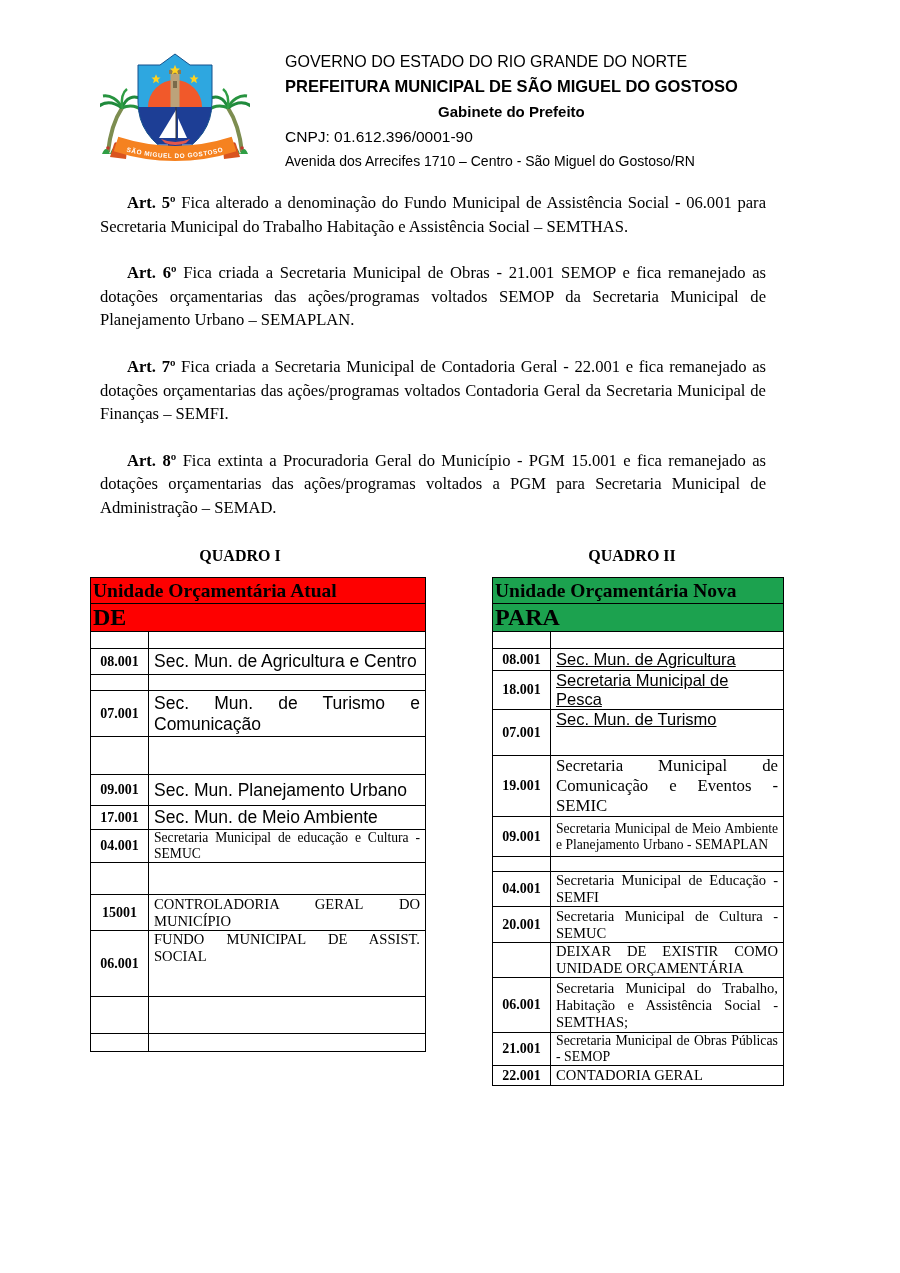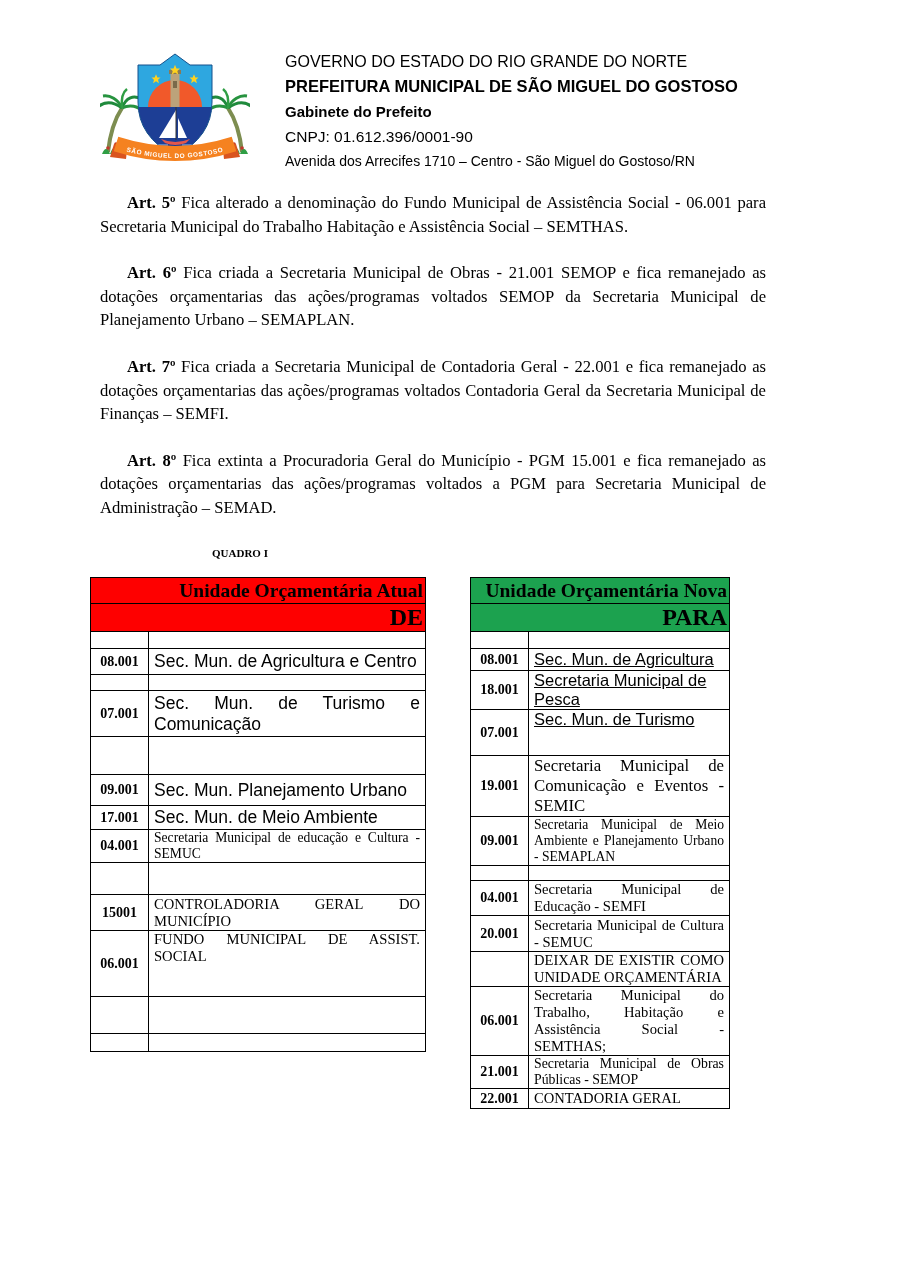--- a/index.html
+++ b/index.html
@@ -5,41 +5,41 @@
   html,body{margin:0;padding:0;background:#e8e8e8;}
   .page{position:relative;width:900px;height:1273px;margin:0 auto;background:#ffffff;
         font-family:"Liberation Serif",serif;color:#000;overflow:hidden;}
 
   
   .crest{position:absolute;left:100px;top:44px;width:150px;height:126px;}
   .lh-text{position:absolute;left:285px;top:49px;}
   .lh-line{font-family:"Liberation Sans",sans-serif;white-space:nowrap;display:block;}
   .lh-gov{font-size:16px;line-height:25px;}
   .lh-muni{font-size:16.5px;font-weight:bold;line-height:25px;}
-  .lh-office{font-size:15px;font-weight:bold;line-height:25px;}
+  .lh-office{font-size:15px;font-weight:bold;line-height:25px;text-align:center;}
   .lh-cnpj{font-size:15.5px;line-height:25px;}
   .lh-addr{font-size:14px;line-height:25px;}
 
   
   .articles{position:absolute;left:100px;top:191px;width:676px;}
   .articles p{margin:0 10px 23px 0;font-size:16.6px;line-height:23.6px;text-align:justify;text-indent:27px;}
   .articles b{font-weight:bold;}
 
   
-  .q-title{position:absolute;top:547px;font-weight:bold;font-size:11px;text-align:center;
+  .q-title{position:absolute;top:547px;font-weight:bold;font-size:16px;text-align:center;
            font-family:"Liberation Serif",serif;}
   #qt1{left:72px;width:336px;}
   #qt2{left:470px;width:324px;}
 
   
   table.quadro{position:absolute;top:577px;border-collapse:collapse;table-layout:fixed;background:#fff;}
   #q1{left:90px;width:336px;}
-  #q2{left:470px;width:260px;}
+  #q2{left:492px;width:292px;}
   .quadro td{border:1px solid #000;padding:0 5px;overflow:hidden;vertical-align:middle;}
-  .quadro td.hdr{text-align:right;font-weight:bold;padding:0 2px;margin-left:16px;}
+  .quadro td.hdr{text-align:left;font-weight:bold;padding:0 2px;margin-left:16px;}
   .hdr1{font-size:19.5px;}
   .hdr2{font-size:24px;}
   .quadro td.code{text-align:center;font-weight:bold;font-size:14px;padding:0 2px;}
   .sans-lg{font-family:"Liberation Sans",sans-serif;font-size:17.5px;}
   .sans-md{font-family:"Liberation Sans",sans-serif;font-size:16.5px;text-decoration:underline;}
   .serif-md{font-size:14.6px;text-align:justify;}
   .serif-sm{font-size:13.6px;text-align:justify;}
   .serif-sm2{font-size:13.8px;text-align:justify;}
   .serif-lg{font-size:16.8px;text-align:justify;}
   .just{text-align:justify;}
@@ -122,20 +122,21 @@
   </div>
 
   <div class="articles">
     <p><b>Art. 5º</b> <span>Fica alterado a denominação do Fundo Municipal de Assistência Social - 06.001 para Secretaria Municipal do Trabalho Habitação e Assistência Social – SEMTHAS.</span></p>
     <p><b>Art. 6º</b> <span>Fica criada  a Secretaria Municipal de Obras - 21.001 SEMOP e fica remanejado as dotações orçamentarias das ações/programas voltados SEMOP da Secretaria Municipal de Planejamento Urbano – SEMAPLAN.</span></p>
     <p><b>Art. 7º</b> <span>Fica criada  a Secretaria Municipal de Contadoria Geral - 22.001 e fica remanejado as dotações orçamentarias das ações/programas voltados Contadoria Geral da Secretaria Municipal de Finanças – SEMFI.</span></p>
     <p><b>Art. 8º</b> <span>Fica extinta  a Procuradoria Geral do Município - PGM 15.001 e fica remanejado as dotações orçamentarias das ações/programas voltados a PGM para  Secretaria Municipal de Administração – SEMAD.</span></p>
   </div>
 
   <div class="q-title" id="qt1">QUADRO I</div>
+  <div class="q-title" id="qt2">QUADRO II</div>
 
   <table class="quadro" id="q1">
     <colgroup>
         <col style="width:58px">
         <col>
       </colgroup>
     <tbody>
         <tr style="height:26px">
       <td colspan="2" class="hdr hdr1" style="background-color: rgb(254, 0, 0);">Unidade Orçamentária Atual</td>
         </tr>

